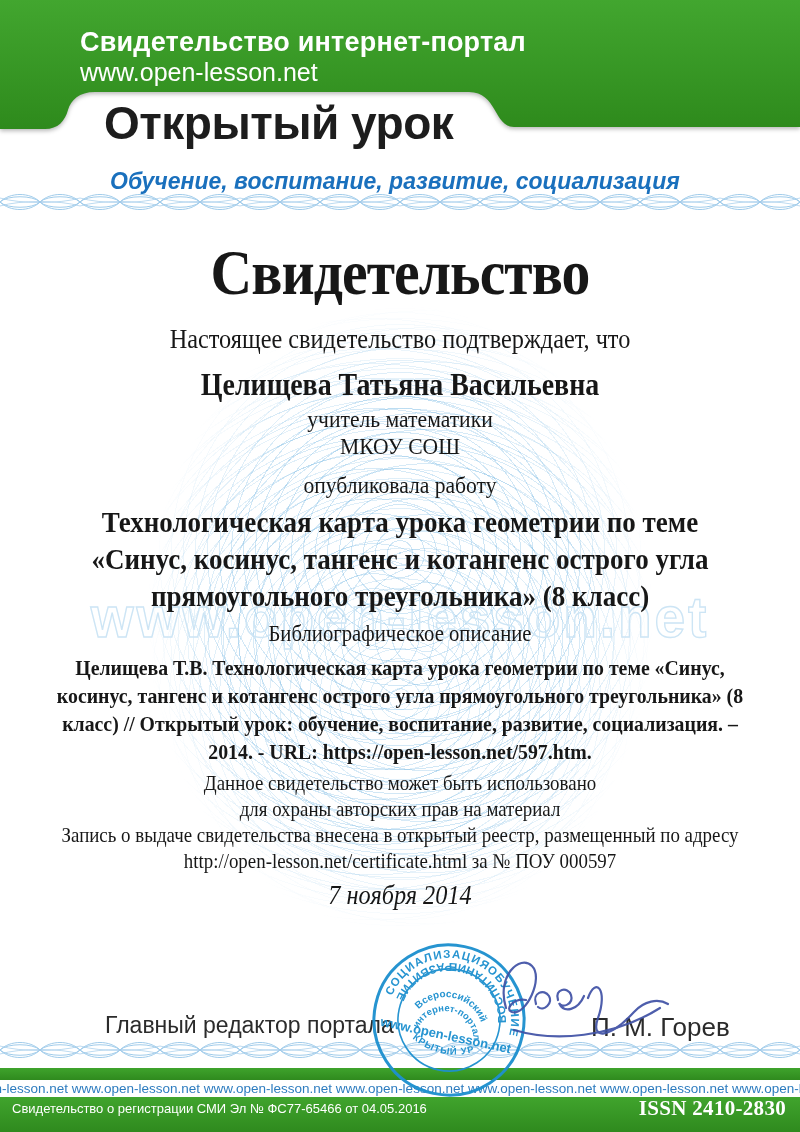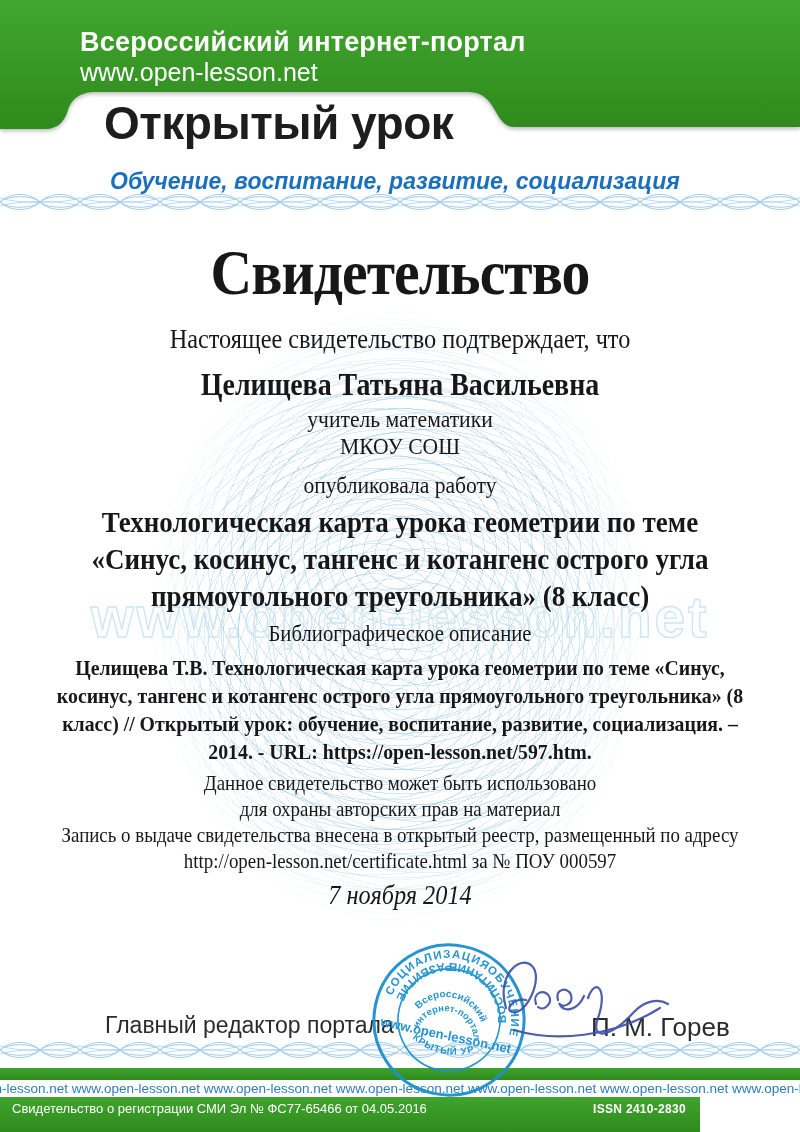--- a/index.html
+++ b/index.html
@@ -57,42 +57,42 @@
   .sig-name{position:absolute;left:591px;top:1012px;font-size:26px;color:#2b2b2b;}
   #stamp{position:absolute;left:369px;top:940px;z-index:6;opacity:.96;}
   #signature{position:absolute;left:492px;top:946px;z-index:7;opacity:.92;}
 
   
   .green-thin{position:absolute;left:0;top:1068px;width:800px;height:12px;
     background:linear-gradient(#3fa32c,#2f8a1e);z-index:3;}
   .url-strip{position:absolute;left:0;top:1080px;width:800px;height:17px;background:#ffffff;
     display:flex;justify-content:center;align-items:center;overflow:hidden;z-index:3;}
   .url-strip span{white-space:nowrap;color:#2d7cbf;font-size:13.5px;}
-  .footer-bar{position:absolute;left:0;top:1097px;width:700px;height:35px;
+  .footer-bar{position:absolute;left:0;top:1097px;width:800px;height:35px;
     background:linear-gradient(#40a42d,#2f8a1e);display:flex;align-items:center;
     justify-content:space-between;box-sizing:border-box;padding:0 14px 12px 12px;z-index:4;text-align:right;}
   .footer-reg{color:#ffffff;font-size:13px;}
-  .footer-issn{color:#ffffff;font-size:12px;font-weight:bold;letter-spacing:.3px;}
+  .footer-issn{color:#ffffff;font-size:21px;font-weight:bold;letter-spacing:.3px;font-family:Liberation Serif, serif;}
 
   .stamp-text{fill:#1e90cf;font-family:"Liberation Sans",sans-serif;}
 </style>
 </head>
 <body>
 
 <div>
   <svg id="header-svg" width="800" height="132" viewBox="0 0 800 132">
     <defs>
       <linearGradient id="ggrad" x1="0" y1="0" x2="0" y2="1">
         <stop offset="0" stop-color="#42a62f"></stop>
           <stop offset="1" stop-color="#2e8a1c"></stop>
       </linearGradient>
     </defs>
     <path d="M0,0 H800 V127 H514 C494,127 497,92 469,92 H95 C79,92 71,100 68,110 C65,121 58,129 45,129 H0 Z" fill="url(#ggrad)"></path>
   </svg>
-  <div class="hdr-portal">Всероссийский интернет-портал</div>
+  <div class="hdr-portal">Свидетельство интернет-портал</div>
   <div class="hdr-url">www.open-lesson.net</div>
   <div class="hdr-site">Открытый урок</div>
   <div class="hdr-tagline">Обучение, воспитание, развитие, социализация</div>
 </div>
 
 <div class="band" id="band-top">
   <svg width="800" height="20" viewBox="0 0 800 20">
     <defs>
       <pattern id="braid" x="0" y="0" width="80" height="20" patternUnits="userSpaceOnUse">
         <g fill="none" stroke="#8fc2e6" stroke-width="1">

